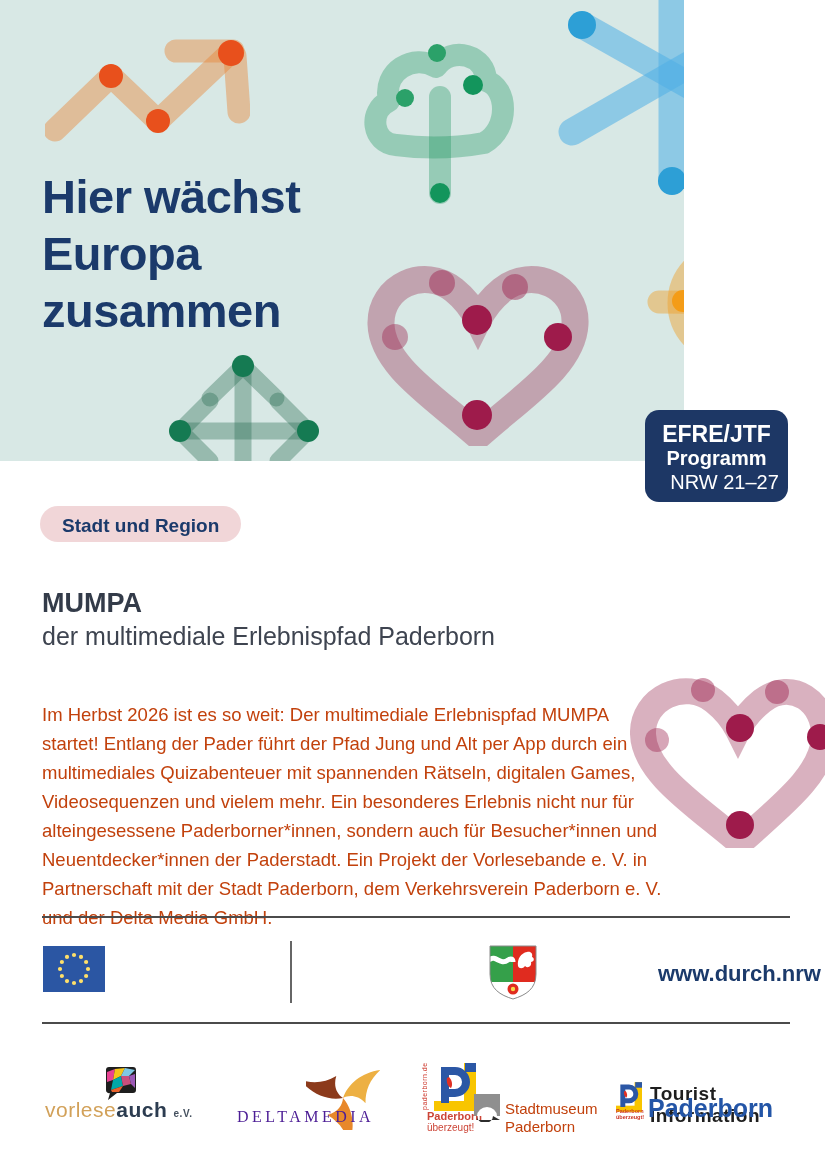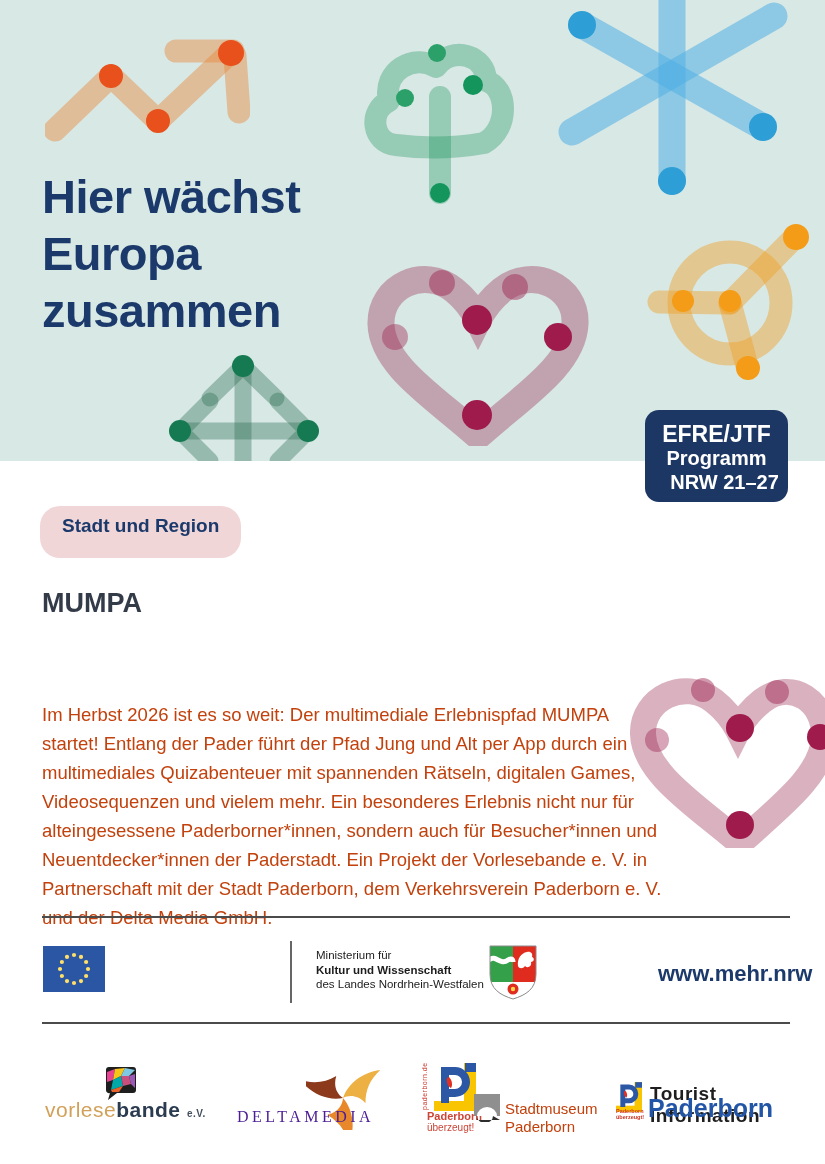--- a/index.html
+++ b/index.html
@@ -3,40 +3,40 @@
 <meta charset="utf-8">
 <style>
   html,body{margin:0;padding:0;background:#9a9a9a;}
   .page{
     position:relative;width:825px;height:1164px;margin:0 auto;
     background:#ffffff;overflow:hidden;
     font-family:"Liberation Sans",sans-serif;
   }
   
   .hero{
-    position:absolute;left:0;top:0;width:825px;height:461px;
+    position:absolute;left:0;top:0;width:684px;height:461px;
     background:#d8e8e5;overflow:hidden;
   }
   .hero svg{position:absolute;}
   .headline{
     position:absolute;left:42px;top:168px;margin:0;
     font-size:47px;font-weight:bold;line-height:57px;
     color:#1b3a6b;letter-spacing:-0.5px;white-space:pre-line;
   }
   .efre-badge{
     position:absolute;left:645px;top:410px;width:143px;height:92px;
     background:#1d3765;border-radius:14px;color:#ffffff;
     text-align:center;box-sizing:border-box;padding-top:11px;z-index:5;
   }
   .efre-badge .b1{font-size:23px;font-weight:bold;line-height:26px;}
   .efre-badge .b2{font-size:20px;font-weight:bold;line-height:23px;}
-  .efre-badge .b3{font-size:20px;font-weight:bold;line-height:24px;padding-left:16px;}
+  .efre-badge .b3{font-size:20px;font-weight:normal;line-height:24px;padding-left:16px;}
   
   .pill{
-    position:absolute;left:40px;top:506px;height:52px;line-height:40px;
+    position:absolute;left:40px;top:506px;height:36px;line-height:40px;
     padding:0 22px;border-radius:20px;background:#f1d6d8;
     color:#1b3a6b;font-size:19px;font-weight:bold;
   }
   .article-title{
     position:absolute;left:42px;top:588px;margin:0;
     font-size:27px;font-weight:bold;color:#333b49;
   }
   .article-subtitle{
     position:absolute;left:42px;top:622px;
     font-size:25px;font-weight:normal;color:#3e4450;
@@ -174,20 +174,21 @@
 
   <div class="efre-badge">
     <div class="b1">EFRE/JTF</div>
     <div class="b2">Programm</div>
     <div class="b3">NRW 21–27</div>
   </div>
 
   <span class="pill">Stadt und Region</span>
 
   <h2 class="article-title">MUMPA</h2>
+  <div class="article-subtitle">der multimediale Erlebnispfad Paderborn</div>
   <p class="article-body">Im Herbst 2026 ist es so weit: Der multimediale Erlebnispfad MUMPA
 startet! Entlang der Pader führt der Pfad Jung und Alt per App durch ein
 multimediales Quizabenteuer mit spannenden Rätseln, digitalen Games,
 Videosequenzen und vielem mehr. Ein besonderes Erlebnis nicht nur für
 alteingesessene Paderborner*innen, sondern auch für Besucher*innen und
 Neuentdecker*innen der Paderstadt. Ein Projekt der Vorlesebande e. V. in
 Partnerschaft mit der Stadt Paderborn, dem Verkehrsverein Paderborn e. V.
 und der Delta Media GmbH.</p>
 
   <svg class="heart-deco" width="200" height="190" viewBox="0 0 200 190">
@@ -215,60 +216,55 @@
         <circle cx="24" cy="35.1" r="2.1"></circle>
       <circle cx="18.9" cy="30" r="2.1"></circle>
         <circle cx="17" cy="23" r="2.1"></circle>
       <circle cx="18.9" cy="16" r="2.1"></circle>
         <circle cx="24" cy="10.9" r="2.1"></circle>
     </g>
   </svg>
 
   <div class="fund-divider"></div>
 
-  <div class="ministry">
-    <div>Ministerium für</div>
-    <div class="bold">Kultur und Wissenschaft</div>
-    <div>des Landes Nordrhein-Westfalen</div>
-  </div>
 
   <svg class="nrw-crest" width="50" height="56" viewBox="0 0 50 56">
     <defs>
       <clipPath id="shield">
           <path d="M 2,2 H 48 V 30 C 48,45 38,51 25,55 C 12,51 2,45 2,30 Z"></path>
         </clipPath>
     </defs>
     <g clip-path="url(#shield)">
       <rect x="2" y="2" width="23" height="36" fill="#35a04a"></rect>
       <rect x="25" y="2" width="23" height="36" fill="#e02b1f"></rect>
       <rect x="2" y="38" width="46" height="18" fill="#ffffff"></rect>
       <path d="M 1,16 C 8,10 12,22 20,16 C 23,14 25,15 25,18" fill="none" stroke="#ffffff" stroke-width="5"></path>
       <path d="M 30,22 C 29,15 33,9 39,8 C 43,7 45,10 44,13 C 47,14 46,18 43,18 C 44,22 40,25 37,22 C 35,25 31,25 30,22 Z" fill="#ffffff"></path>
     </g>
     <circle cx="25" cy="45" r="5.5" fill="#e02b1f"></circle>
     <circle cx="25" cy="45" r="2.2" fill="#f7d84a"></circle>
     <path d="M 2,2 H 48 V 30 C 48,45 38,51 25,55 C 12,51 2,45 2,30 Z" fill="none" stroke="#8a8a8a" stroke-width="1"></path>
   </svg>
 
-  <div class="efre-link">www.mehr.nrw</div>
+  <div class="efre-link">www.durch.nrw</div>
 
   <div class="rule rule-2"></div>
 
   <svg class="vb-icon" width="32" height="36" viewBox="0 0 32 36">
     <path d="M 4,1 H 28 A 3,3 0 0 1 31,4 V 24 A 3,3 0 0 1 28,27 H 12 L 3,34 L 5,27 A 3,3 0 0 1 1,24 V 4 A 3,3 0 0 1 4,1 Z" fill="#1e1e1e"></path>
     <polygon points="2,6 10,3 8,14 2,16" fill="#e84393"></polygon>
     <polygon points="10,3 20,2 16,10 8,14" fill="#f5c518"></polygon>
     <polygon points="20,2 30,4 24,10 16,10" fill="#7ec8e3"></polygon>
     <polygon points="8,14 16,10 18,20 6,24" fill="#00a8a8"></polygon>
     <polygon points="16,10 24,10 26,18 18,20" fill="#c94f7c"></polygon>
     <polygon points="24,10 30,8 30,22 26,18" fill="#9b59b6"></polygon>
     <polygon points="6,24 18,20 14,26 7,26" fill="#e8622c"></polygon>
   </svg>
   <div class="vb-text">
-    <span class="p1">vorlese</span><span class="p2">bande</span> <span class="p3">e.V.</span>
+    <span class="p1">vorlese</span><span class="p2">auch</span> <span class="p3">e.V.</span>
   </div>
 
   <svg class="dm-icon" width="80" height="72" viewBox="0 0 80 72">
     <g transform="translate(37,40)">
       <path d="M 0,0 C 3,-15 15,-28 33,-33 C 24,-22 21,-11 23,2 C 14,-5 6,-4 0,0 Z" fill="#edb043" transform="rotate(8)"></path>
       <path d="M 0,0 C 3,-15 15,-28 33,-33 C 24,-22 21,-11 23,2 C 14,-5 6,-4 0,0 Z" fill="#e8882a" transform="rotate(128)"></path>
       <path d="M 0,0 C 3,-15 15,-28 33,-33 C 24,-22 21,-11 23,2 C 14,-5 6,-4 0,0 Z" fill="#8c3a1b" transform="rotate(248)"></path>
     </g>
   </svg>
   <div class="dm-text">DELTAMEDIA</div>

